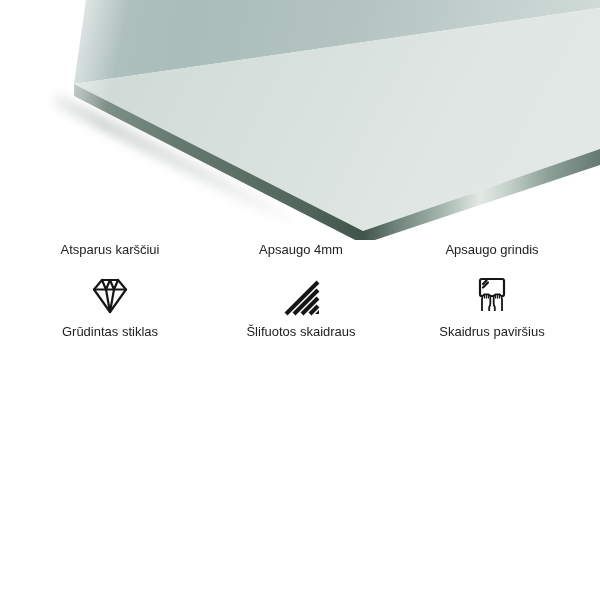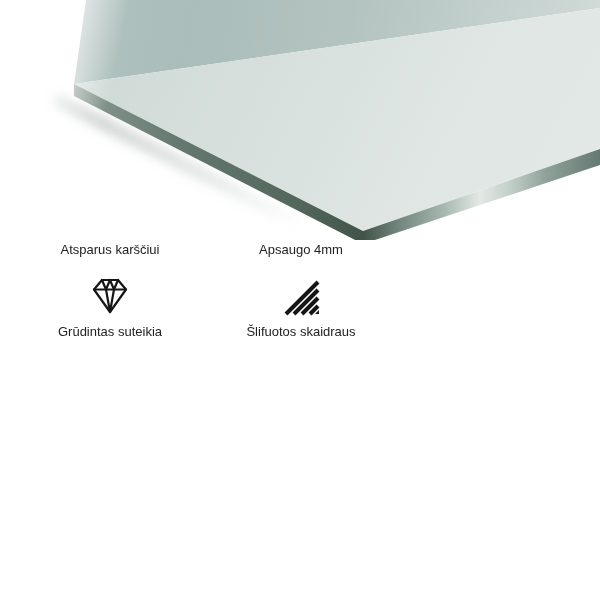--- a/index.html
+++ b/index.html
@@ -111,42 +111,57 @@
       <span class="label">Apsaugo 4mm</span>
     </div>
 
     <div class="feature">
       <span class="iconbox">
         <svg width="46" height="46" viewBox="0 0 46 46">
           <path class="stroke" d="M23 4.5 L37 10 V20 C37 30.5 31.5 37.5 23 41.5 C14.5 37.5 9 30.5 9 20 V10 Z"></path>
           <path class="stroke" d="M16.5 22.5 L21.5 27.5 L30 17"></path>
         </svg>
       </span>
+      <span class="label">Apsaugo grindis</span>
     </div>
 
     <div class="feature">
       <span class="iconbox">
         <svg width="46" height="46" viewBox="0 0 46 46">
           <path class="stroke" d="M15 8 H31 L39 17.5 L23 40 L7 17.5 Z" stroke-width="2"></path>
           <path class="stroke" d="M7 17.5 H39" stroke-width="2"></path>
           <path class="stroke" d="M15 8 L19 17.5 L23 8 L27 17.5 L31 8" stroke-width="2"></path>
           <path class="stroke" d="M19 17.5 L23 40 L27 17.5" stroke-width="2"></path>
         </svg>
       </span>
-      <span class="label">Grūdintas suteikia</span>
+      <span class="label">Grūdintas stiklas</span>
     </div>
 
     <div class="feature">
       <span class="iconbox">
         <svg width="46" height="46" viewBox="0 0 46 46">
           <path d="M8 42 L40 10" stroke="#161616" stroke-width="4" fill="none"></path>
           <path d="M16 42 L40 18" stroke="#161616" stroke-width="4" fill="none"></path>
           <path d="M24 42 L40 26" stroke="#161616" stroke-width="4" fill="none"></path>
           <path d="M32 42 L40 34" stroke="#161616" stroke-width="4" fill="none"></path>
           <polygon class="fill" points="37,42 41,38 41,42"></polygon>
         </svg>
       </span>
       <span class="label">Šlifuotos skaidraus</span>
     </div>
 
+    <div class="feature">
+      <span class="iconbox">
+        <svg width="46" height="46" viewBox="0 0 46 46">
+          <rect x="11" y="7" width="24" height="17" rx="1.8" class="stroke" stroke-width="2"></rect>
+          <path class="stroke" d="M14 12 L17.5 8.5" stroke-width="1.5"></path>
+          <path class="stroke" d="M14 15.5 L19 10.5" stroke-width="1.2"></path>
+          <path d="M13 39 V28.5 Q13 23 15.6 22.3 L19.5 22.3 Q21.3 22.8 21.3 25 V31.5 Q21.3 33.8 20.2 34.8 V39" fill="#fff" stroke="#161616" stroke-width="1.8" stroke-linejoin="round"></path>
+          <path d="M15.6 22.5 V26.5 M17.5 22.3 V26.5 M19.4 22.5 V26.5" stroke="#161616" stroke-width="1.2" fill="none"></path>
+          <path d="M33 39 V28.5 Q33 23 30.4 22.3 L26.5 22.3 Q24.7 22.8 24.7 25 V31.5 Q24.7 33.8 25.8 34.8 V39" fill="#fff" stroke="#161616" stroke-width="1.8" stroke-linejoin="round"></path>
+          <path d="M30.4 22.5 V26.5 M28.5 22.3 V26.5 M26.6 22.5 V26.5" stroke="#161616" stroke-width="1.2" fill="none"></path>
+        </svg>
+      </span>
+      <span class="label">Skaidrus paviršius</span>
+    </div>
 
   </div>
 </div>
 
 </body></html>

